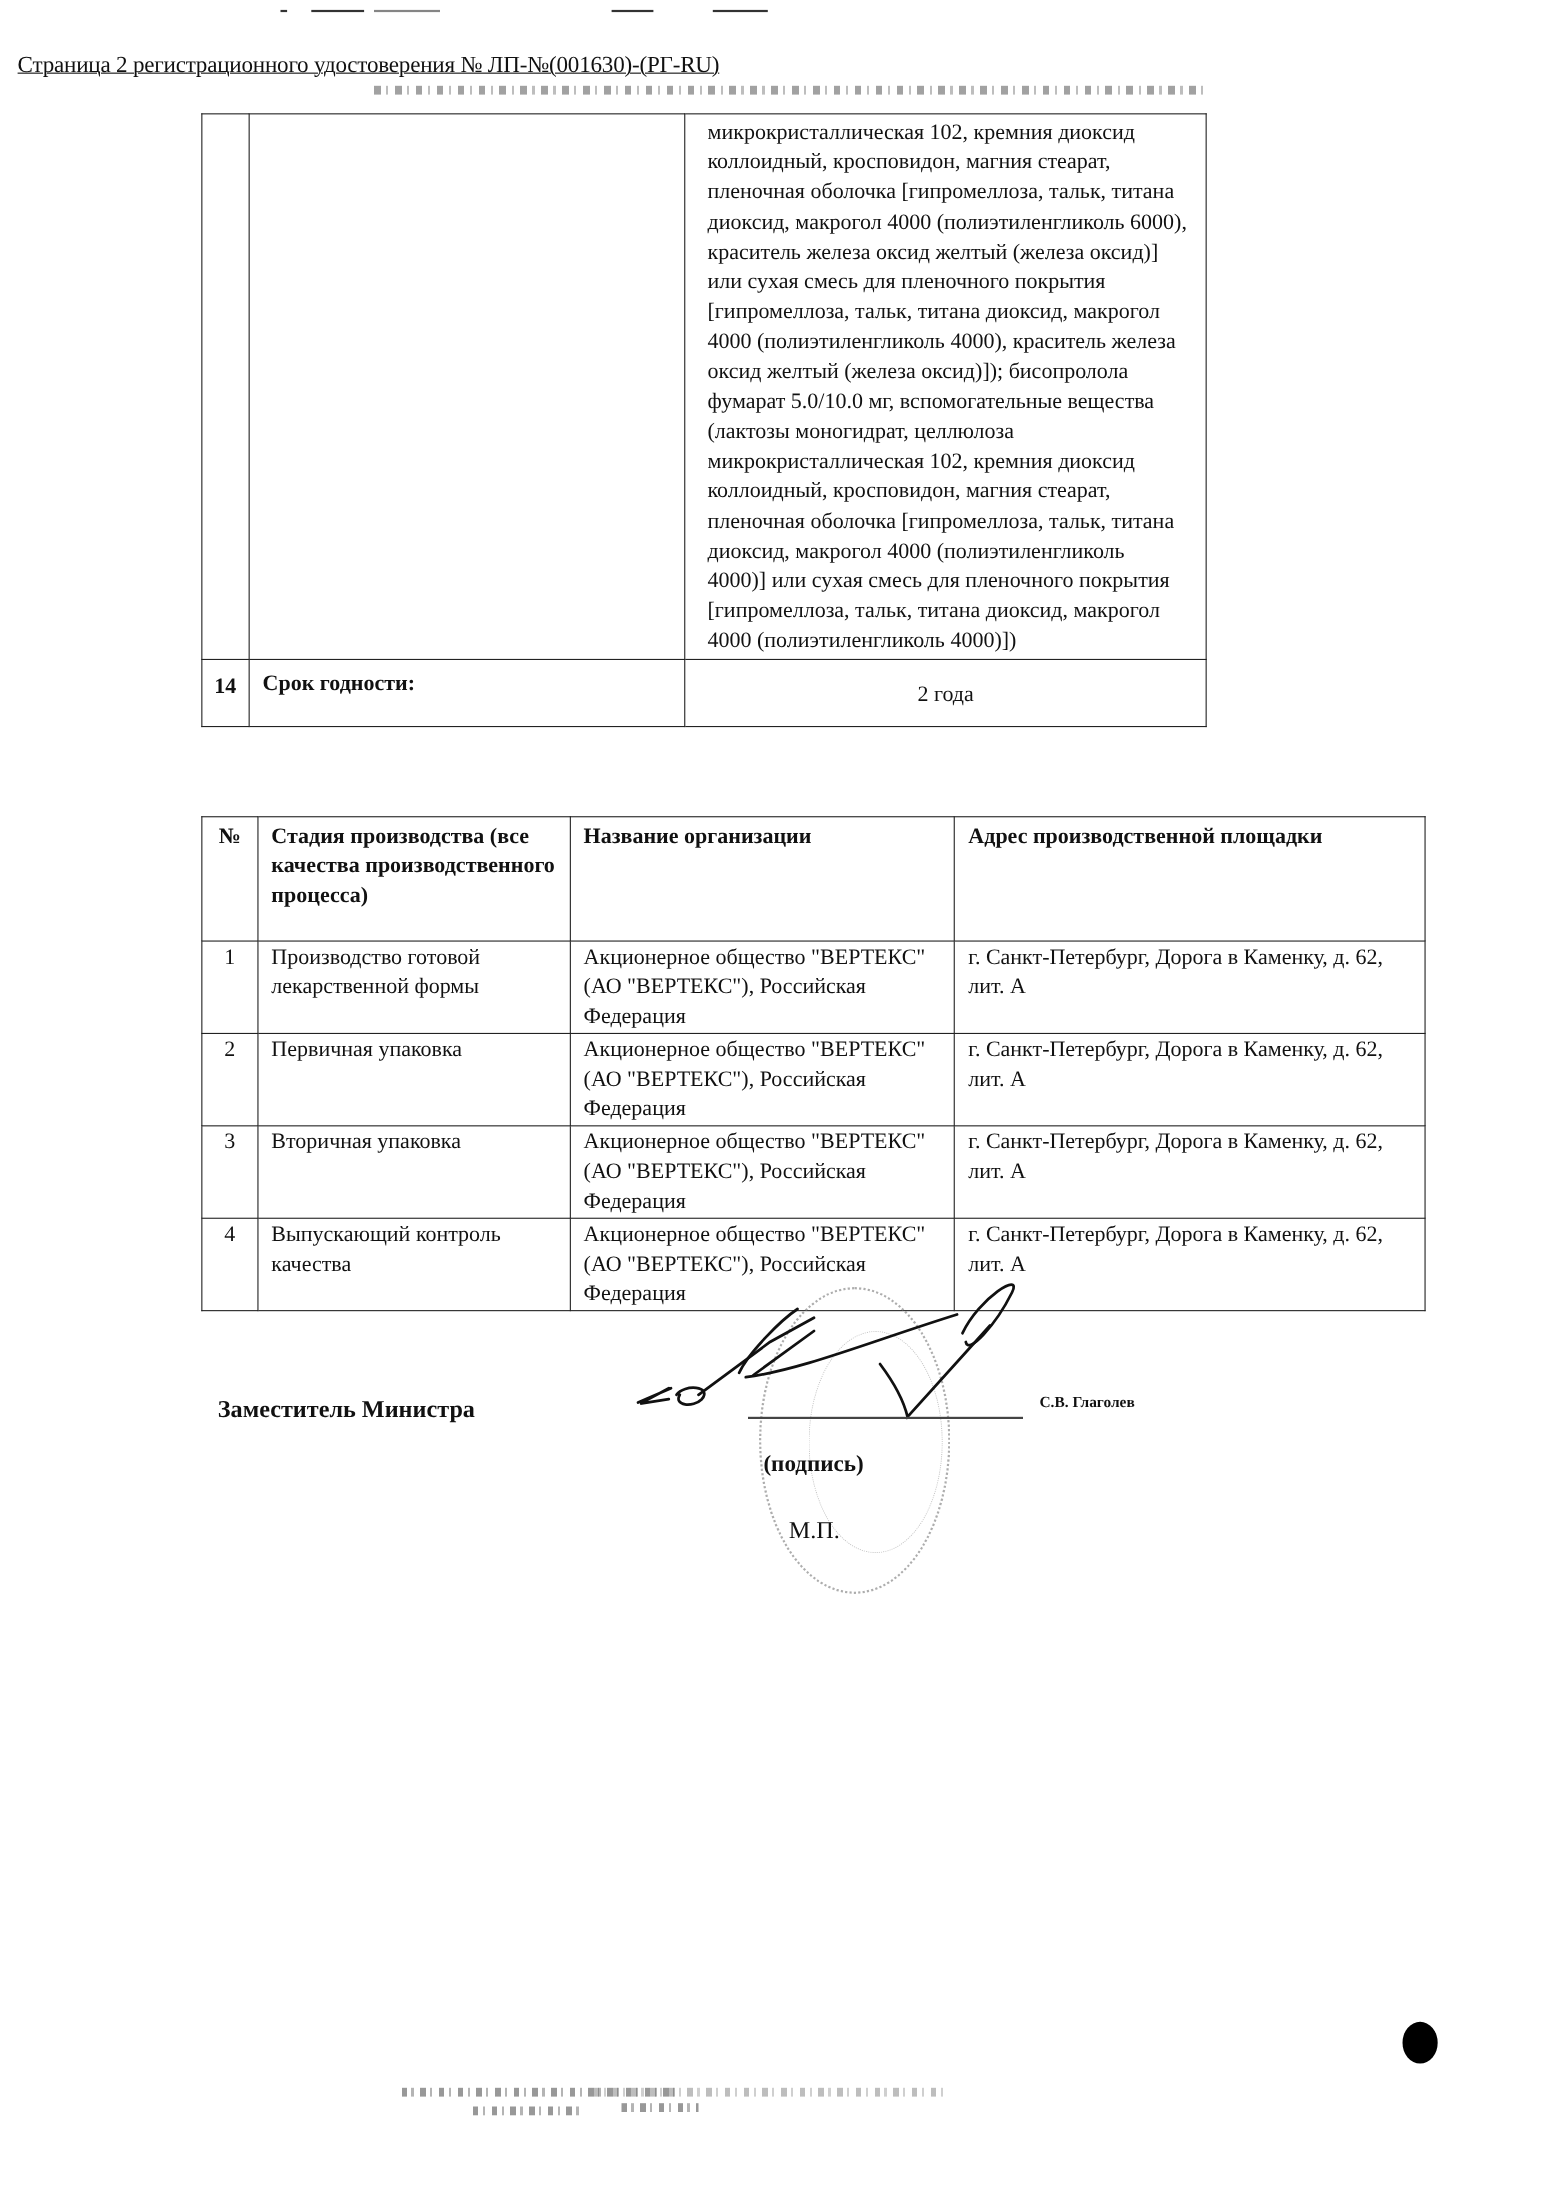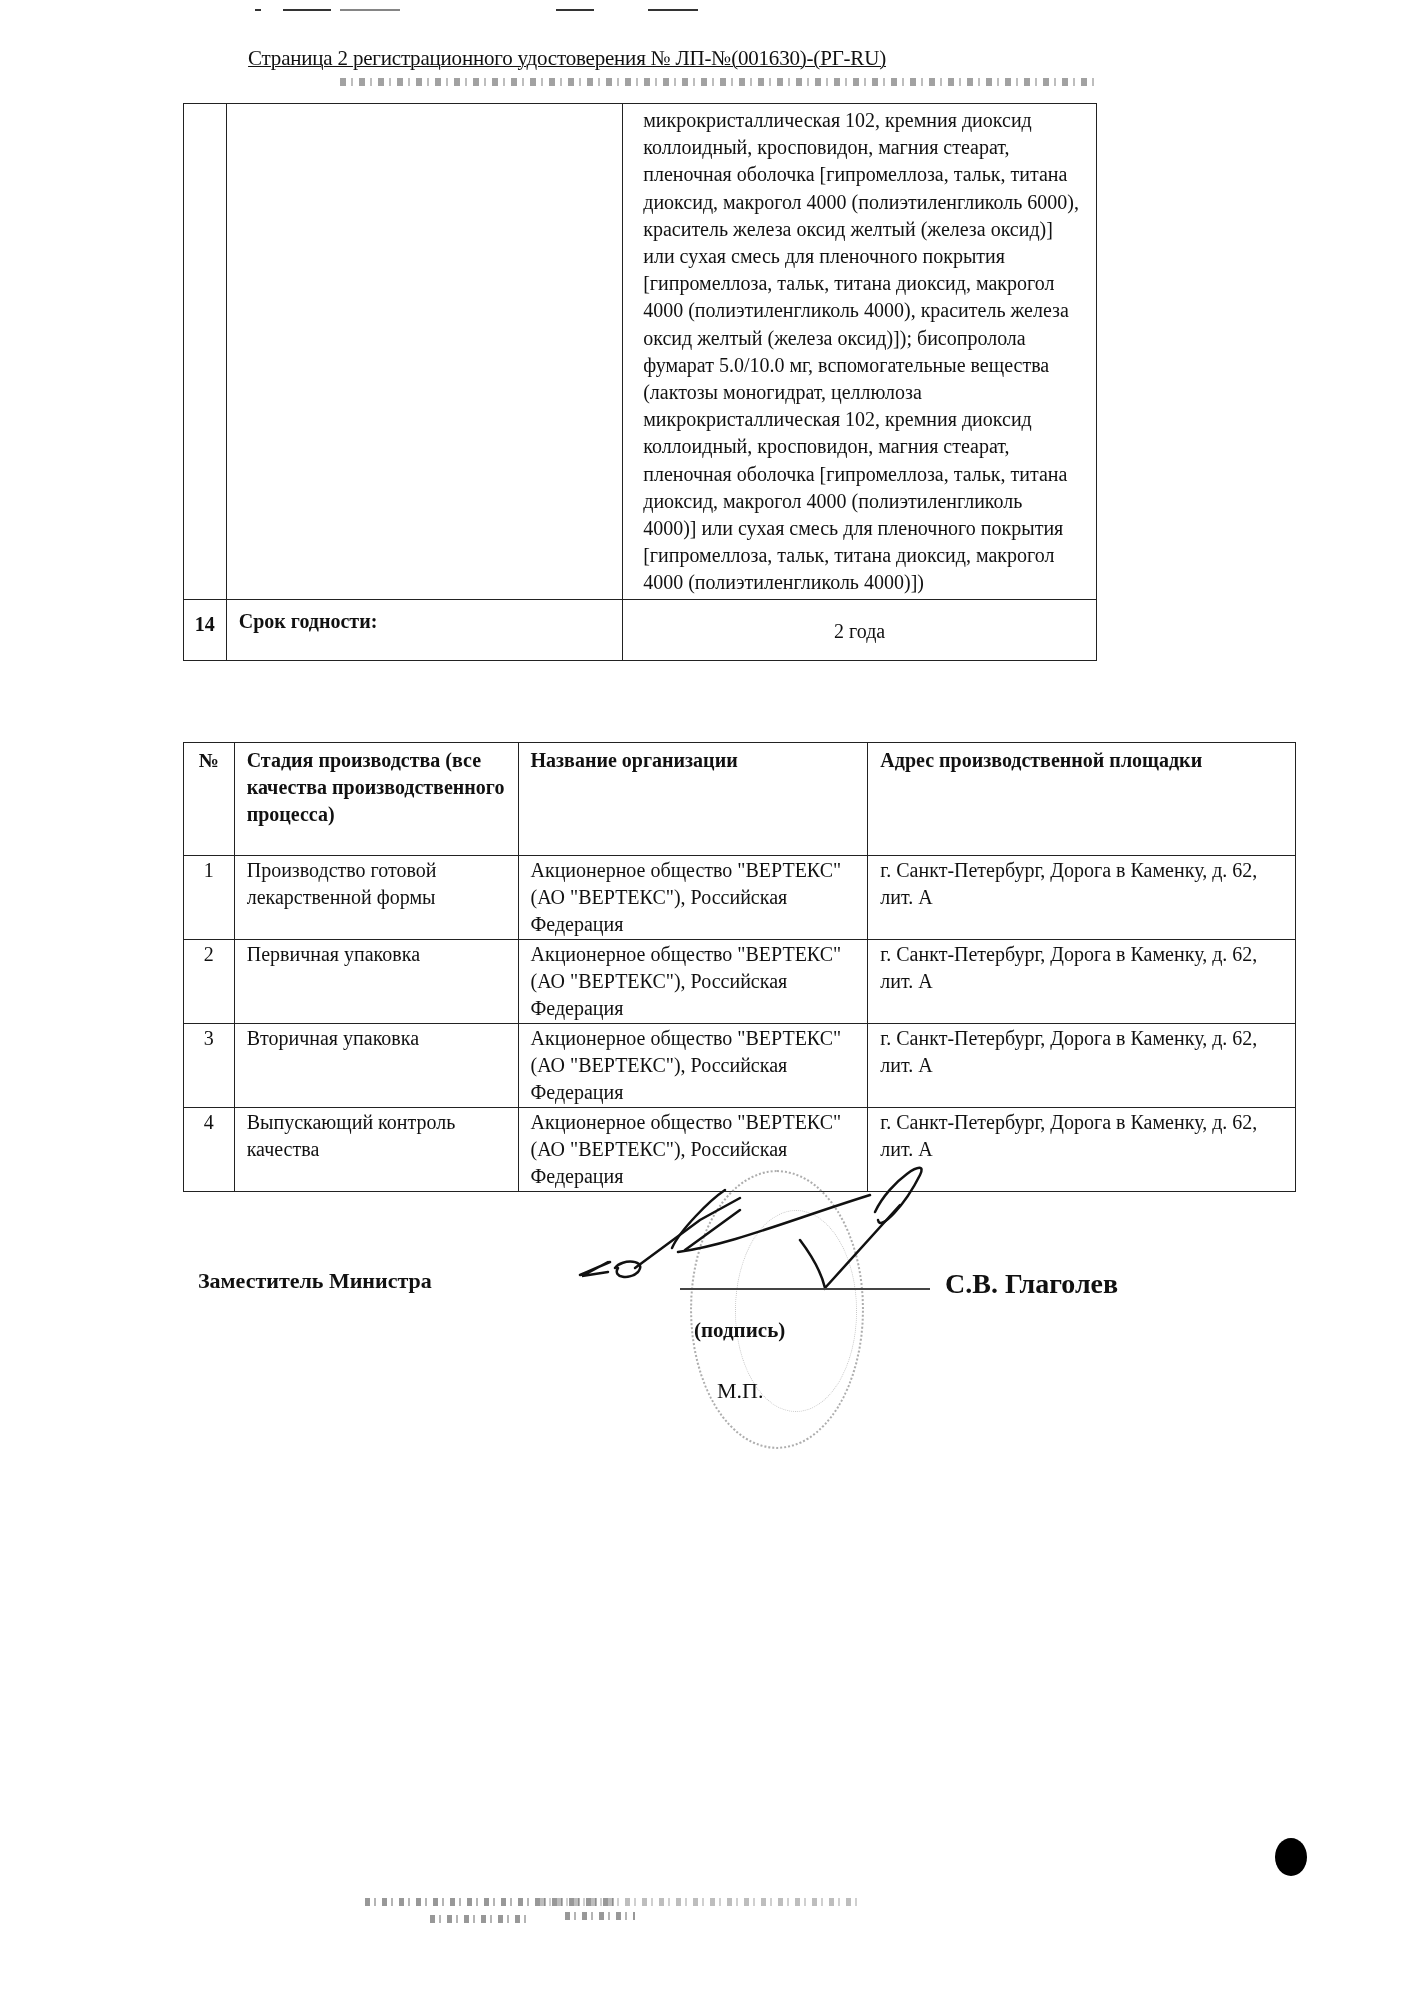--- a/index.html
+++ b/index.html
@@ -1,21 +1,21 @@
 <!DOCTYPE html>
 <html><head>
 <meta charset="utf-8">
 <style>
   html, body { margin: 0; padding: 0; background: #ffffff; }
   body { width: 1414px; height: 2000px; position: relative; overflow: hidden;
          font-family: "Liberation Serif", "DejaVu Serif", serif; color: #111; }
 
   .noise { position: absolute; height: 2px; background: #333; }
 
-  #page-header { position: absolute; left: 0; width: 1134px; top: 46px; text-align: center;
+  #page-header { position: absolute; left: 16px; width: 1134px; top: 46px; text-align: left;
                  font-size: 21px; letter-spacing: -0.2px; }
   #page-header span { text-decoration: underline; text-decoration-thickness: 1px; }
   .header-noise { position: absolute; top: 78px; left: 340px; width: 760px; height: 8px;
                   background: repeating-linear-gradient(90deg, #555 0 6px, transparent 6px 11px, #888 11px 13px, transparent 13px 19px);
                   opacity: .55; }
 
   table { border-collapse: collapse; position: absolute; }
   td, th { border: 1.5px solid #222; vertical-align: top; padding: 0; }
 
   
@@ -35,21 +35,21 @@
   
   #manufacturer-table { left: 183px; top: 742px; width: 1113px; }
   #manufacturer-table td { font-size: 20px; line-height: 27px; }
   #manufacturer-table .col-num { width: 52px; text-align: center; }
   #manufacturer-table .col-stage { width: 272px; padding-left: 12px; padding-right: 6px; }
   #manufacturer-table .col-org { width: 354px; padding-left: 12px; }
   #manufacturer-table .col-addr { width: 434px; padding-left: 12px; }
   #manufacturer-table tr.head td { font-weight: bold; height: 108px; padding-top: 4px; }
   #manufacturer-table tr.body td { height: 82px; padding-top: 1px; }
   #deputy-title { position: absolute; left: 198px; top: 1268px; font-size: 22px; font-weight: bold; }
-  #signer-name { position: absolute; left: 945px; top: 1268px; font-size: 28px; font-weight: bold; }
+  #signer-name { position: absolute; left: 945px; top: 1268px; font-size: 14px; font-weight: bold; }
   #signature-line { position: absolute; left: 680px; top: 1288px; width: 250px; height: 2px; background: #444; }
   #signature-caption { position: absolute; left: 694px; top: 1318px; font-size: 21px; font-weight: bold; }
   #seal-label { position: absolute; left: 717px; top: 1378px; font-size: 22px; }
   #stamp { position: absolute; left: 690px; top: 1170px; width: 170px; height: 275px; border-radius: 50%;
            border: 2px dotted #777; opacity: .6; }
   #stamp-inner { position: absolute; left: 735px; top: 1210px; width: 120px; height: 200px; border-radius: 50%;
                  border: 1px dotted #999; opacity: .55; }
   #signature-svg { position: absolute; left: 560px; top: 1150px; width: 440px; height: 180px; }
 
   #scan-dot { position: absolute; left: 1275px; top: 1838px; width: 32px; height: 38px; border-radius: 50%; background: #000; }

